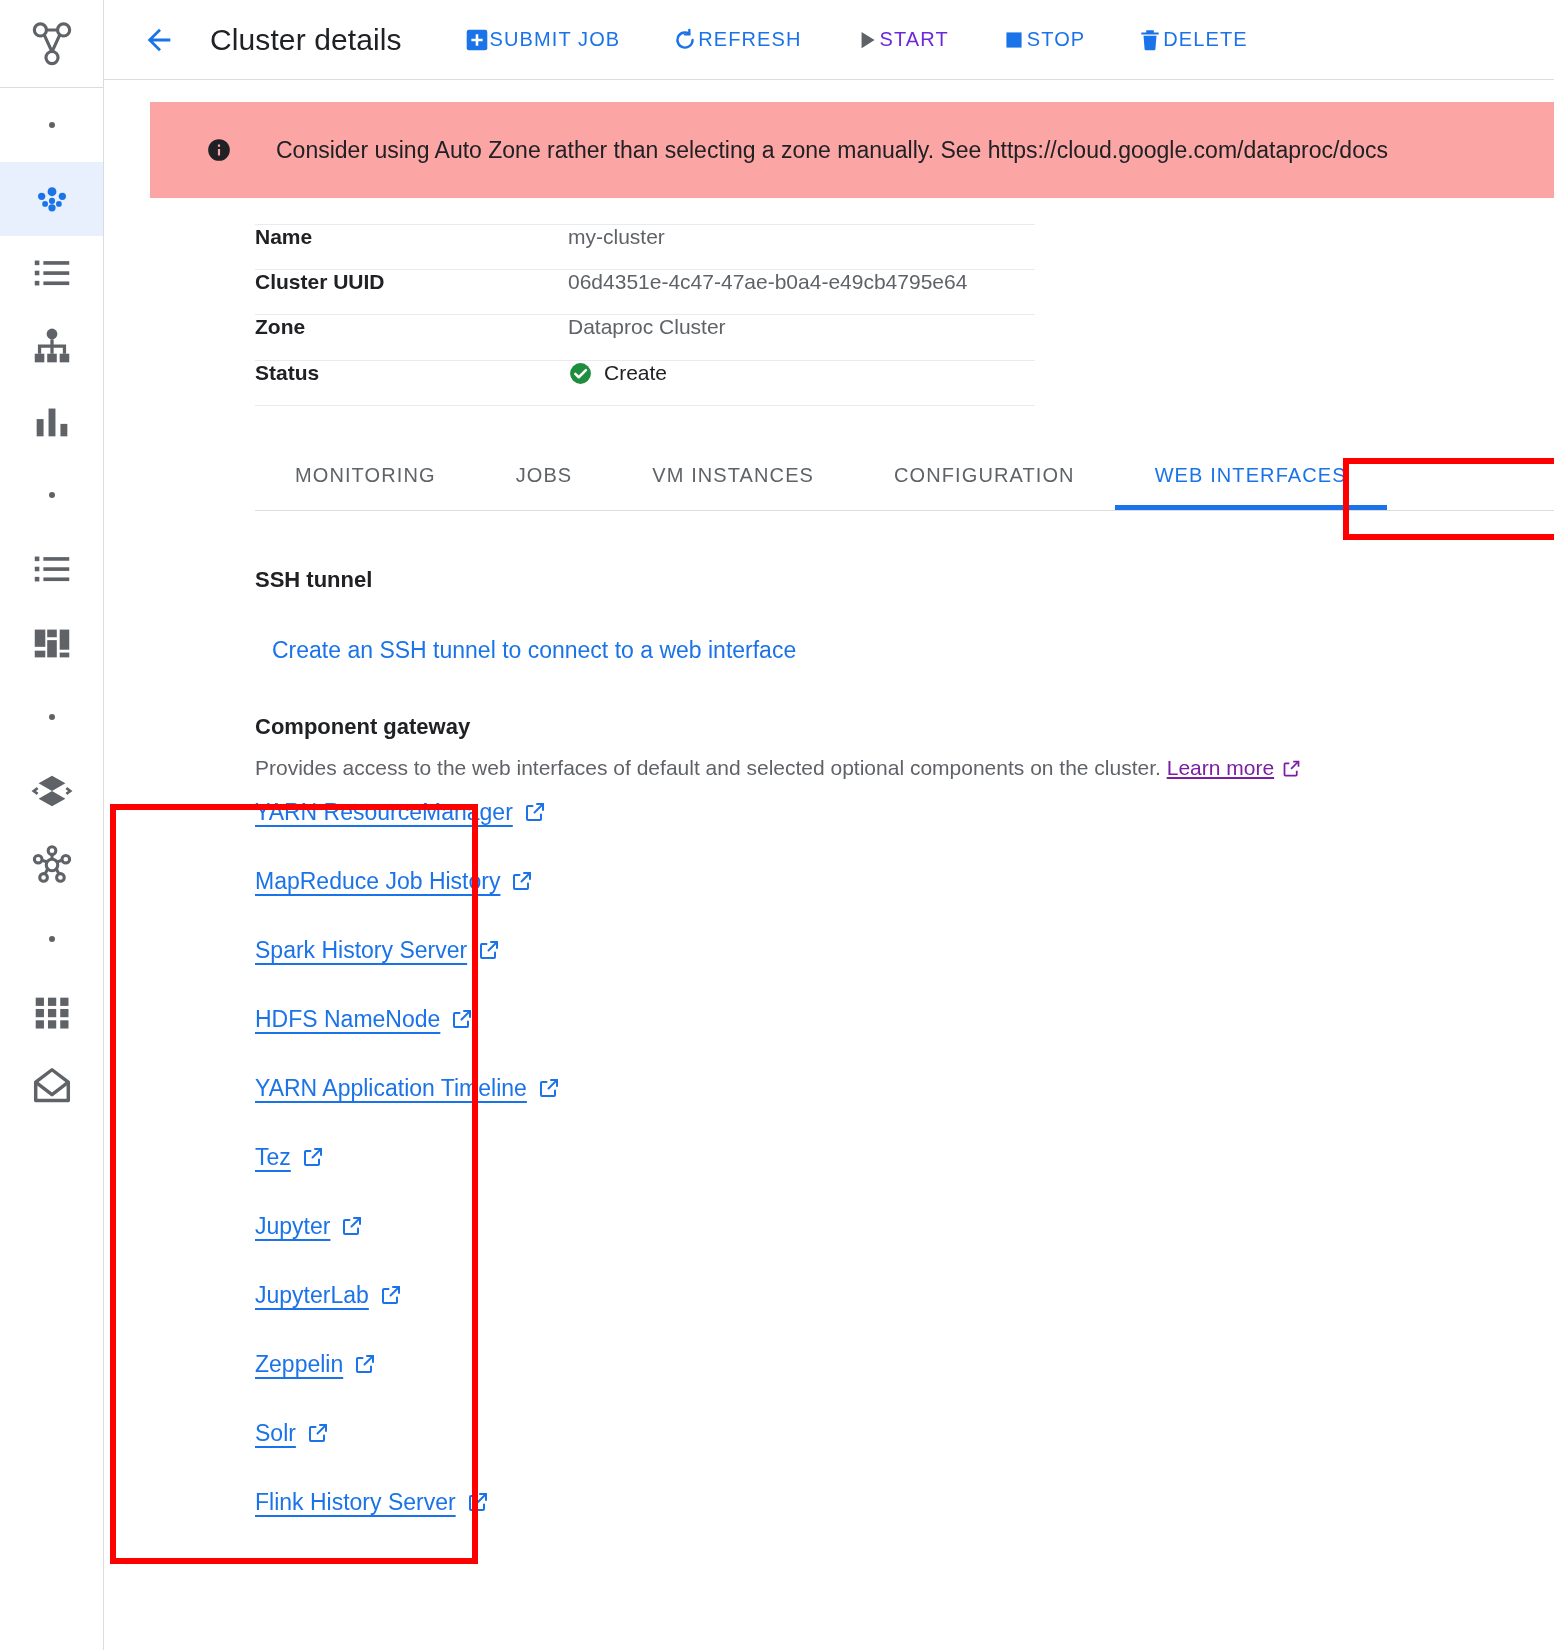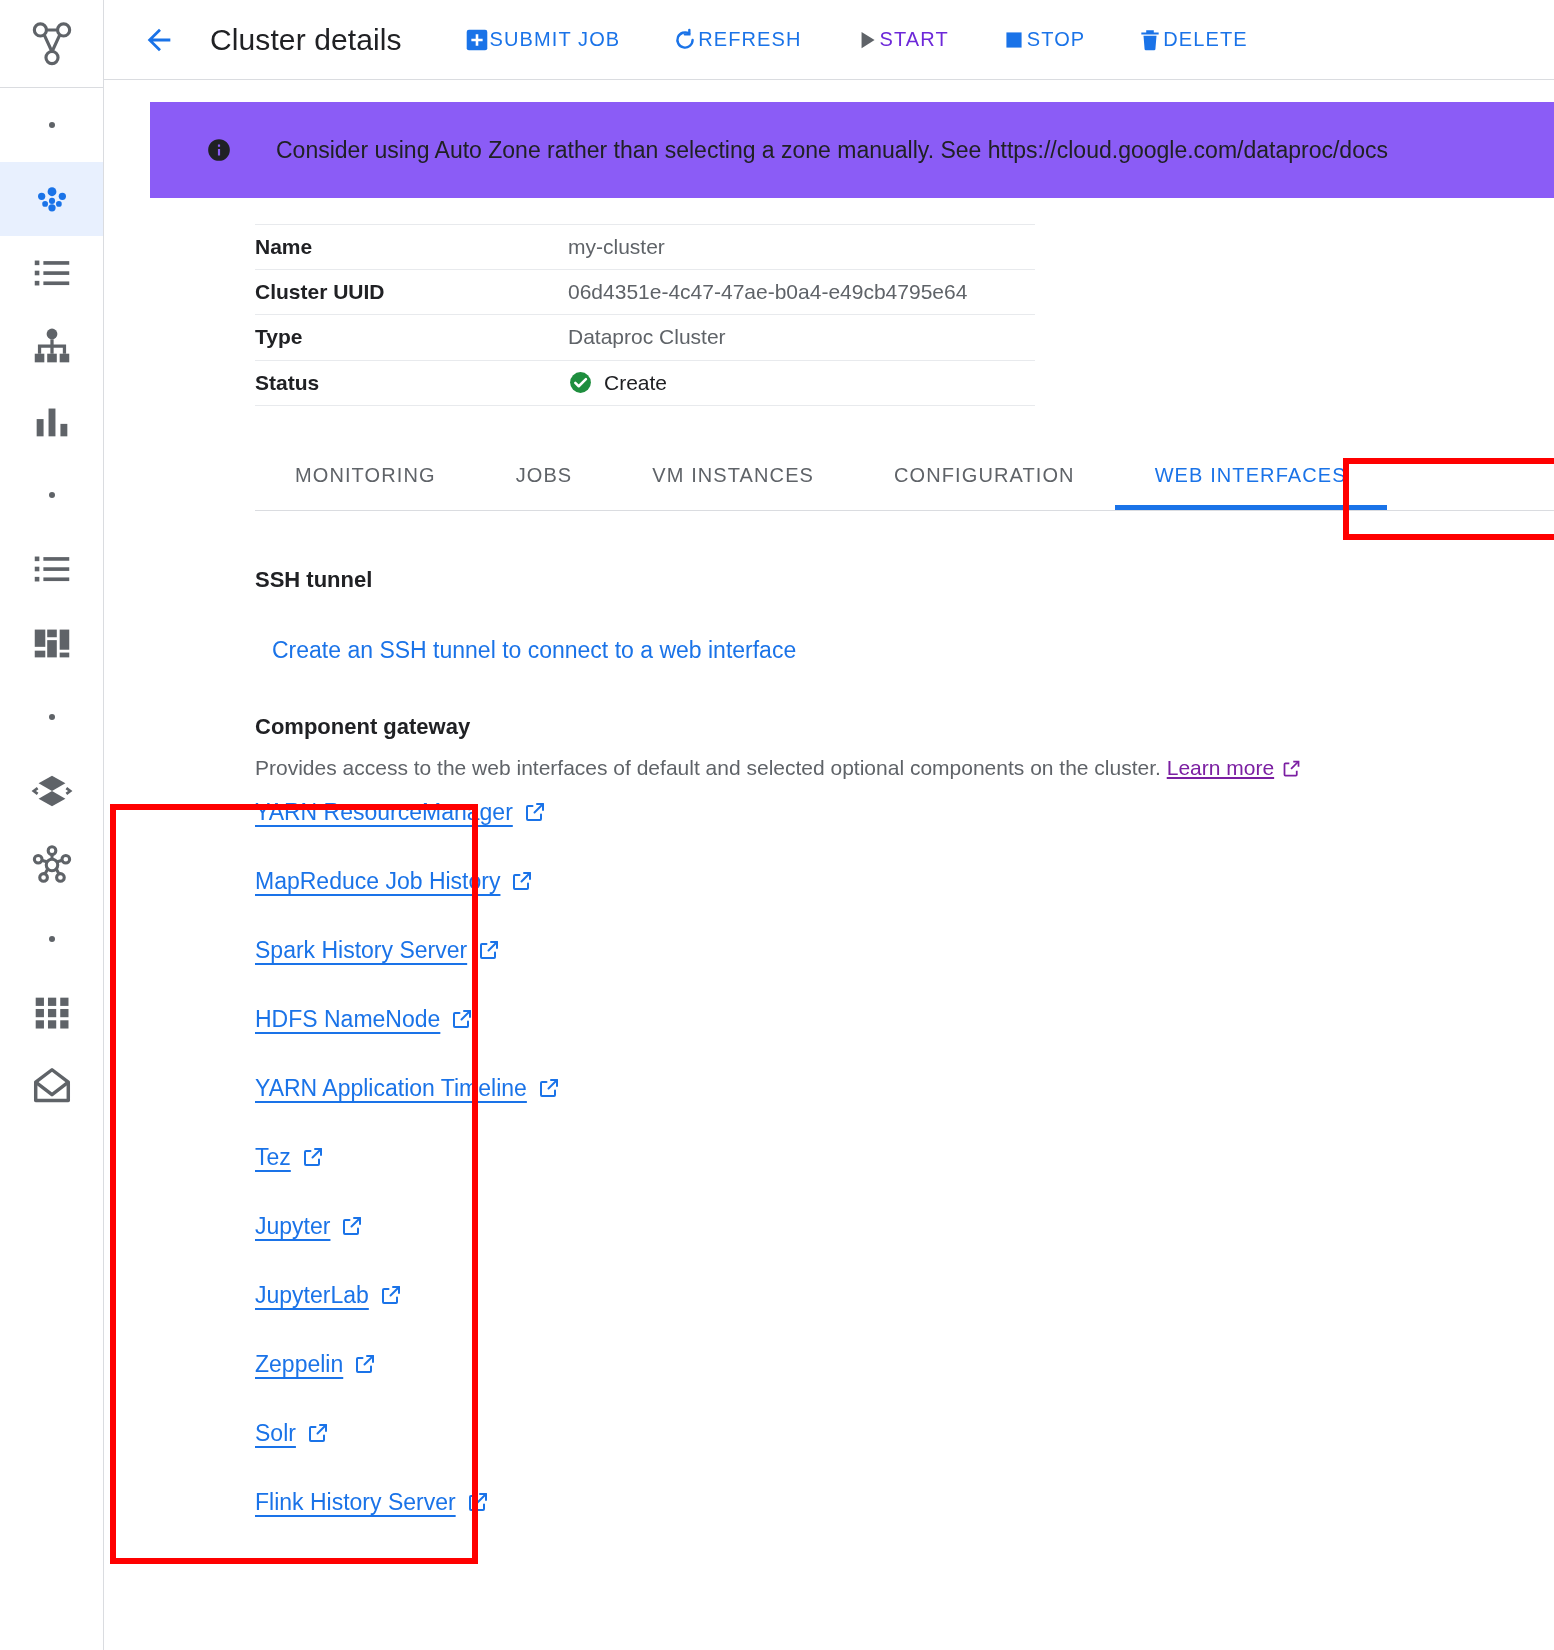--- a/index.html
+++ b/index.html
@@ -46,31 +46,31 @@
     font-size: 20px; font-weight: 500; letter-spacing: 1.1px;
     color: #1a73e8; margin-right: 52px; cursor: pointer;
     text-transform: uppercase;
   }
   .tb-btn.disabled { color: #6d28d9; cursor: default; }
   .tb-ico { width: 26px; height: 26px; display: inline-block; flex: 0 0 26px; }
 
   
   .banner {
     margin: 22px 0 0 46px;
-    height: 96px; background: #8b5cf6;
+    height: 96px; background: #fca5a5;
     display: flex; align-items: center;
     overflow: hidden; white-space: nowrap;
   }
   .banner-ico { width: 26px; height: 26px; margin-left: 56px; flex: 0 0 26px; }
   .banner-text { font-size: 23px; color: #202124; margin-left: 44px; }
 
   
   .kv { margin: 26px 0 0 151px; width: 780px; }
   .kv-row {
-    display: flex; align-items: center; height: 45.5px;
+    display: flex; align-items: flex-start; height: 45.5px;
     border-bottom: 1px solid #e8eaed;
   }
   .kv-row:first-child { border-top: 1px solid #e8eaed; }
   .kv-k { width: 313px; flex: 0 0 313px; font-size: 21px; font-weight: 700; color: #202124; }
   .kv-v { font-size: 21px; color: #5f6368; display: flex; align-items: center; gap: 11px; }
   .check-ico { width: 25px; height: 25px; flex: 0 0 25px; }
 
   
   .tabs {
     margin-left: 151px; margin-top: 35px; height: 70px;
@@ -326,21 +326,21 @@
     <div class="kv" id="kv-table">
         <div class="kv-row">
           <div class="kv-k">Name</div>
           <div class="kv-v">my-cluster</div>
         </div>
         <div class="kv-row">
           <div class="kv-k">Cluster UUID</div>
           <div class="kv-v">06d4351e-4c47-47ae-b0a4-e49cb4795e64</div>
         </div>
         <div class="kv-row">
-          <div class="kv-k">Type</div>
+          <div class="kv-k">Zone</div>
           <div class="kv-v">Dataproc Cluster</div>
         </div>
         <div class="kv-row">
           <div class="kv-k">Status</div>
           <div class="kv-v">
             <span class="check-ico"><svg width="25" height="25" viewBox="0 0 24 24">
                 <circle cx="12" cy="12" r="10" fill="#1e8e3e"></circle>
         <path d="M7 12.3l3.3 3.3L17.2 8.8" stroke="#fff" stroke-width="2.4" fill="none" stroke-linecap="round" stroke-linejoin="round"></path>
               </svg></span>
             <span style="color: rgb(32, 33, 36);">Create</span>

